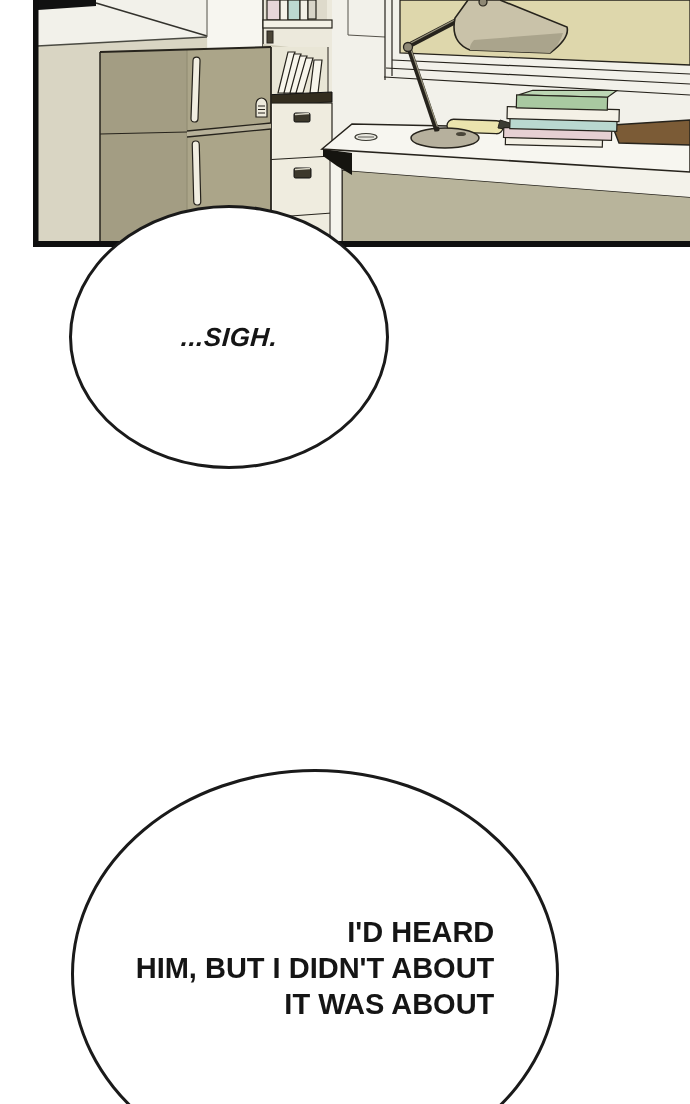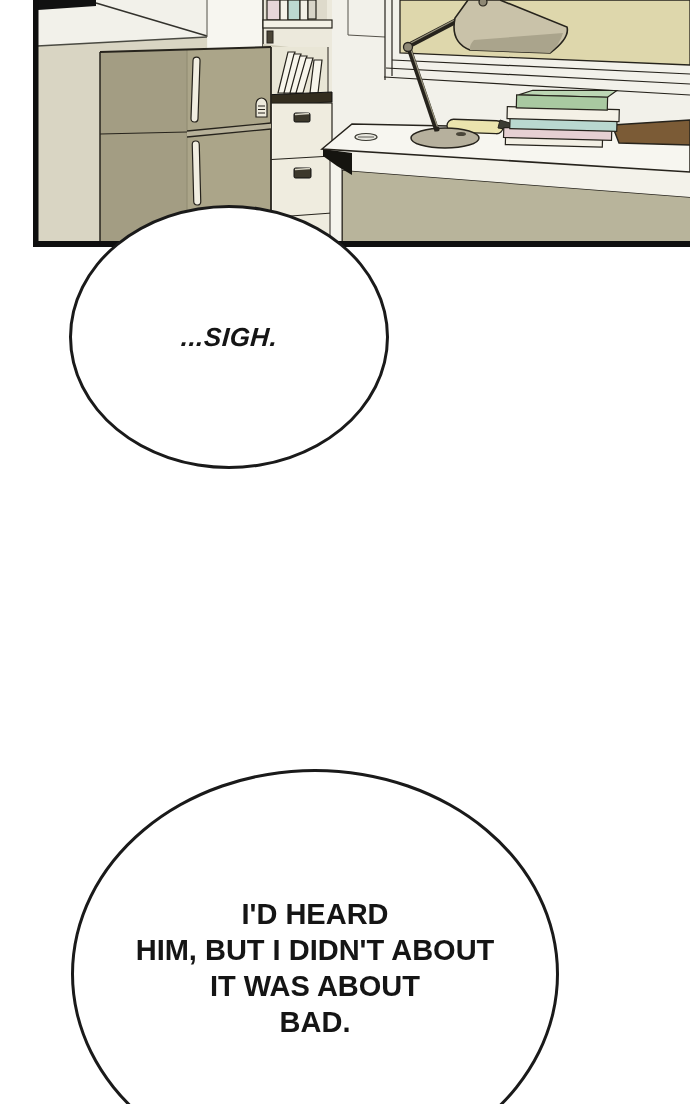--- a/index.html
+++ b/index.html
@@ -34,21 +34,21 @@
     font-style:italic;
     letter-spacing:0.5px;
     color:#151515;
     transform:skewX(-4deg);
   }
   .rumors-line{
     font-size:29px;
     line-height:36px;
     font-weight:700;
     color:#151515;
-    text-align:center;
+    text-align:right;
     white-space:nowrap;
   }
   .rumors-block{margin-top:-12px;}
 </style>
 </head>
 <body>
 
 <div class="page">
 
   <svg class="panel-art" width="690" height="247" viewBox="0 0 690 247">
@@ -187,17 +187,16 @@
 
   <div class="bubble bubble-sigh">
     <div class="sigh-text">...SIGH.</div>
   </div>
 
   <div class="bubble bubble-rumors">
     <div class="rumors-block">
       <div class="rumors-line">I'D HEARD</div>
       <div class="rumors-line">HIM, BUT I DIDN'T ABOUT</div>
       <div class="rumors-line">IT WAS ABOUT</div>
-      <div class="rumors-line">BAD.</div>
     </div>
   </div>
 
 </div>
 
 </body></html>

